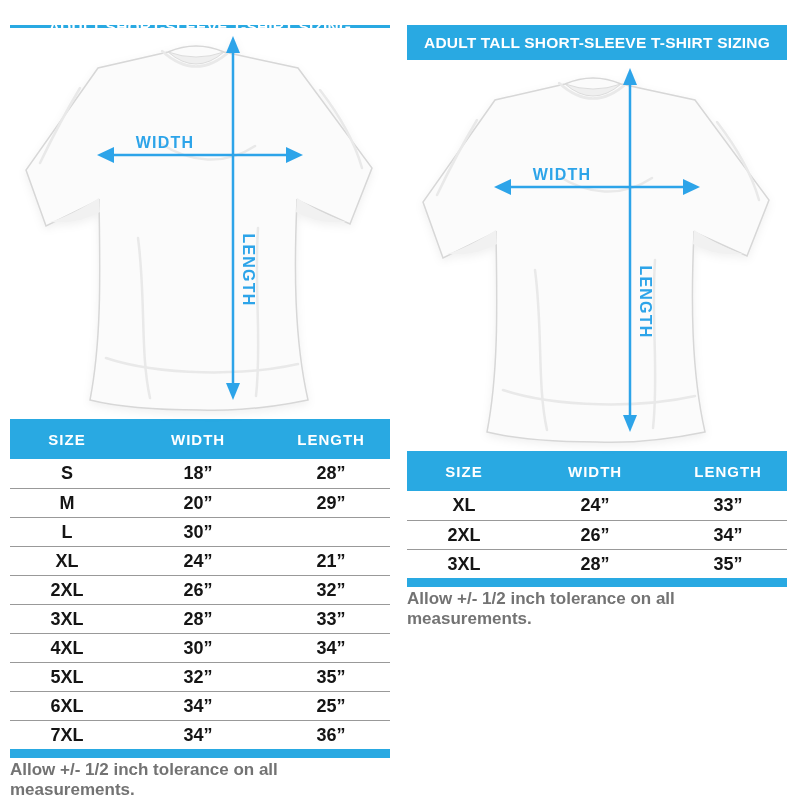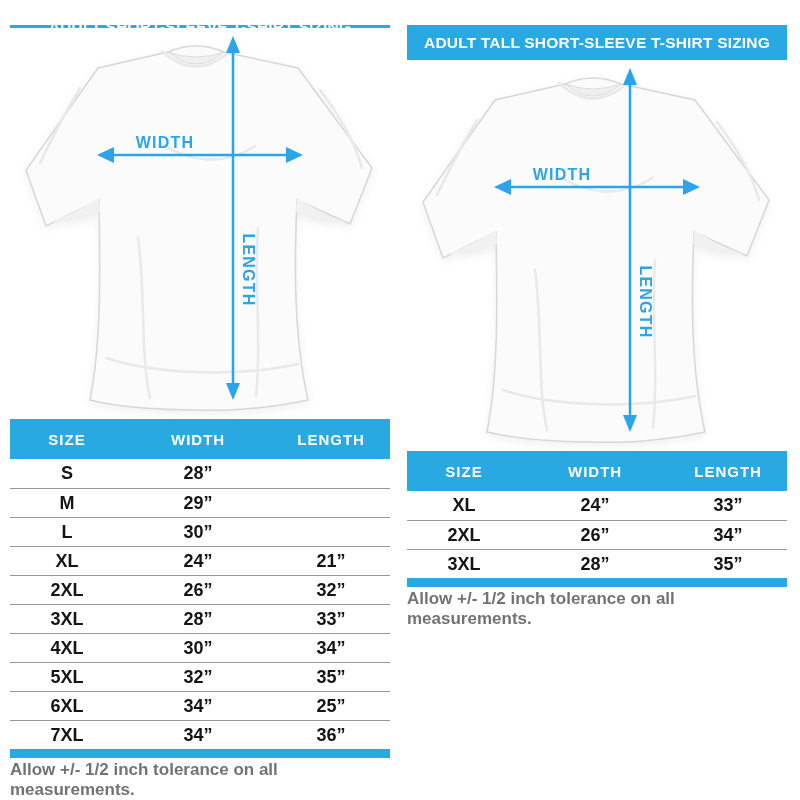--- a/index.html
+++ b/index.html
@@ -78,24 +78,26 @@
 
     <div class="size-table">
       <div class="t-head">
         <span>SIZE</span>
         <span>WIDTH</span>
         <span>LENGTH</span>
       </div>
       <div class="t-body">
         <div class="t-row">
           <span>S</span>
+          <span>18”</span>
           <span>28”</span>
         </div>
         <div class="t-row">
           <span>M</span>
+          <span>20”</span>
           <span>29”</span>
         </div>
         <div class="t-row">
           <span>L</span>
           <span>30”</span>
         </div>
         <div class="t-row">
           <span>XL</span>
           <span>24”</span>
           <span>21”</span>

